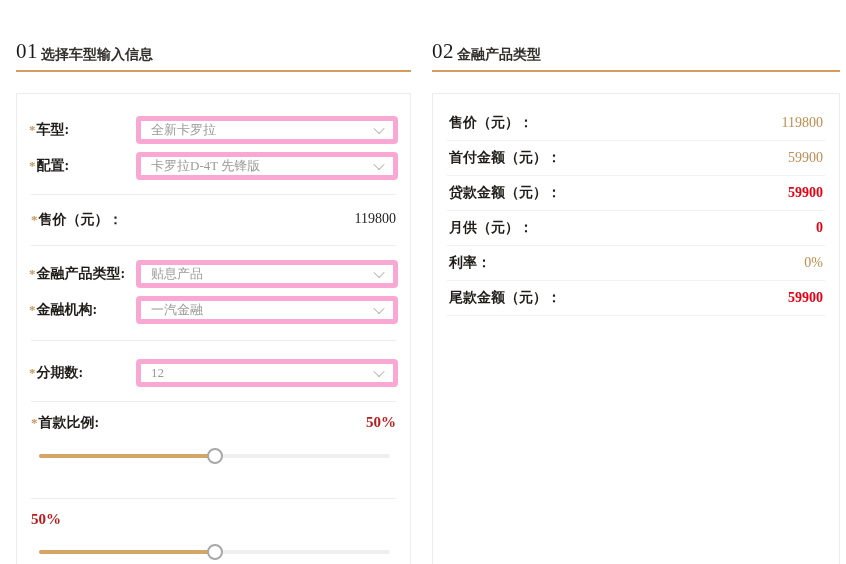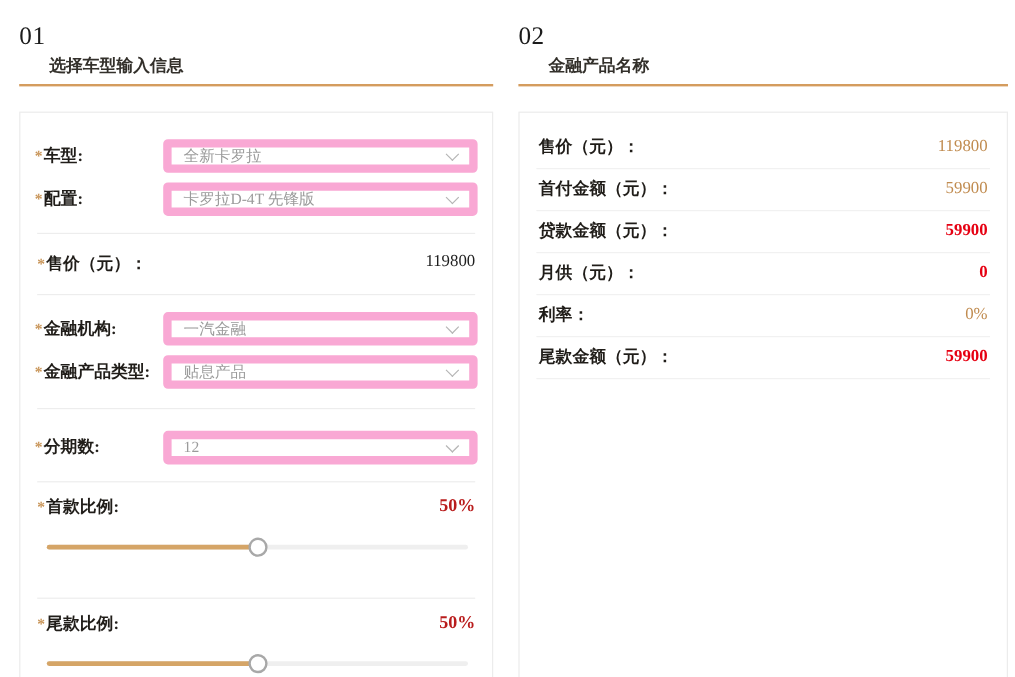--- a/index.html
+++ b/index.html
@@ -2,34 +2,34 @@
 <html><head>
 <meta charset="utf-8">
 <style>
   * { box-sizing: border-box; margin: 0; padding: 0; }
   html,body { width:846px; height:564px; overflow:hidden; background:#fff;
     font-family:"Liberation Serif","DejaVu Serif",serif; }
   .col { position:absolute; top:16px; }
   .col-left  { left:16px;  width:395px; }
   .col-right { left:432px; width:408px; }
 
-  .section-title { display:flex; align-items:flex-start; padding:2px 0 6px 0;
+  .section-title { display:flex; align-items:flex-end; padding:2px 0 6px 0;
     border-bottom:2px solid #d49c5e; }
   .sec-num  { font-size:21px; color:#1b1b1b; letter-spacing:.5px; }
   .sec-text { font-size:14px; font-weight:bold; color:#33302b; margin-left:3px;margin-top:28px; }
 
   .panel-box { margin-top:21px; border:1px solid #ececec; background:#fff; }
   .panel-box.left  { padding:22px 12px 10px 12px; height:506px; }
   .panel-box.right { padding:12px 14px 10px 14px; height:506px; }
 
   
   .frow { display:flex; align-items:center; margin-bottom:8px; }
   .flabel { width:107px; flex:0 0 107px; font-size:14px; font-weight:bold; color:#201d19; }
   .req { color:#c9965a; font-size:13px; margin-right:1px; }
-  .select { flex:1; height:28px; border:7px solid #f9a8d4; border-radius:4px;
+  .select { flex:1; height:28px; border:5px solid #f9a8d4; border-radius:4px;
     background:#fff; display:flex; align-items:center; justify-content:space-between;
     padding:0 10px; color:#9b9b9b; font-size:13px; cursor:pointer; overflow:hidden; white-space:nowrap; }
   .chev { width:8px; height:8px; border-left:1px solid #b5b5b5; border-bottom:1px solid #b5b5b5;
     transform:rotate(-45deg) translate(1px,-1px); flex:0 0 8px; }
   .divider { border-top:1px solid #ededed; margin:14px 2px; }
 
   .static-row { display:flex; align-items:flex-start; justify-content:space-between; padding:2px 2px; }
   .static-val { font-size:14px; color:#1e1e1e; }
 
   .slider-head { display:flex; justify-content:space-between; padding:0 2px; }
@@ -77,31 +77,31 @@
     <div class="divider"></div>
 
     <div class="static-row">
       <span class="flabel"><span class="req">*</span><span>售价（元）：</span></span>
       <span class="static-val">119800</span>
     </div>
 
     <div class="divider"></div>
 
     <div class="frow">
-      <span class="flabel"><span class="req">*</span><span>金融机构:</span></span>
+      <span class="flabel"><span class="req">*</span><span>金融产品类型:</span></span>
       <div class="select">
-        <span>一汽金融</span>
+        <span>贴息产品</span>
         <span class="chev"></span>
       </div>
     </div>
 
     <div class="frow">
-      <span class="flabel"><span class="req">*</span><span>金融产品类型:</span></span>
+      <span class="flabel"><span class="req">*</span><span>金融机构:</span></span>
       <div class="select">
-        <span>贴息产品</span>
+        <span>一汽金融</span>
         <span class="chev"></span>
       </div>
     </div>
 
 
     <div class="divider" style="margin-top:16px;"></div>
 
     <div class="frow" style="margin-top:18px;">
       <span class="flabel"><span class="req">*</span><span>分期数:</span></span>
       <div class="select">
@@ -118,36 +118,35 @@
     </div>
     <div class="slider">
       <div class="track"></div>
       <div class="fill" style="width: 50%;"></div>
       <div class="handle" style="left: 50%;"></div>
     </div>
 
     <div class="divider" style="margin-bottom:12px;"></div>
 
     <div class="slider-head">
-      <span class="flabel"><span class="req">*</span><span>尾款比例:</span></span>
       <span class="pct">50%</span>
     </div>
     <div class="slider">
       <div class="track"></div>
       <div class="fill" style="width: 50%;"></div>
       <div class="handle" style="left: 50%;"></div>
     </div>
 
   </div>
 </div>
 
 <div class="col col-right">
   <div class="section-title">
     <span class="sec-num">02</span>
-    <span class="sec-text">金融产品名称</span>
+    <span class="sec-text">金融产品类型</span>
   </div>
   <div class="panel-box right">
 
     <div class="out-row">
       <span class="out-label">售价（元）：</span>
       <span class="out-val v-gold">119800</span>
     </div>
     <div class="out-row">
       <span class="out-label">首付金额（元）：</span>
       <span class="out-val v-gold">59900</span>

